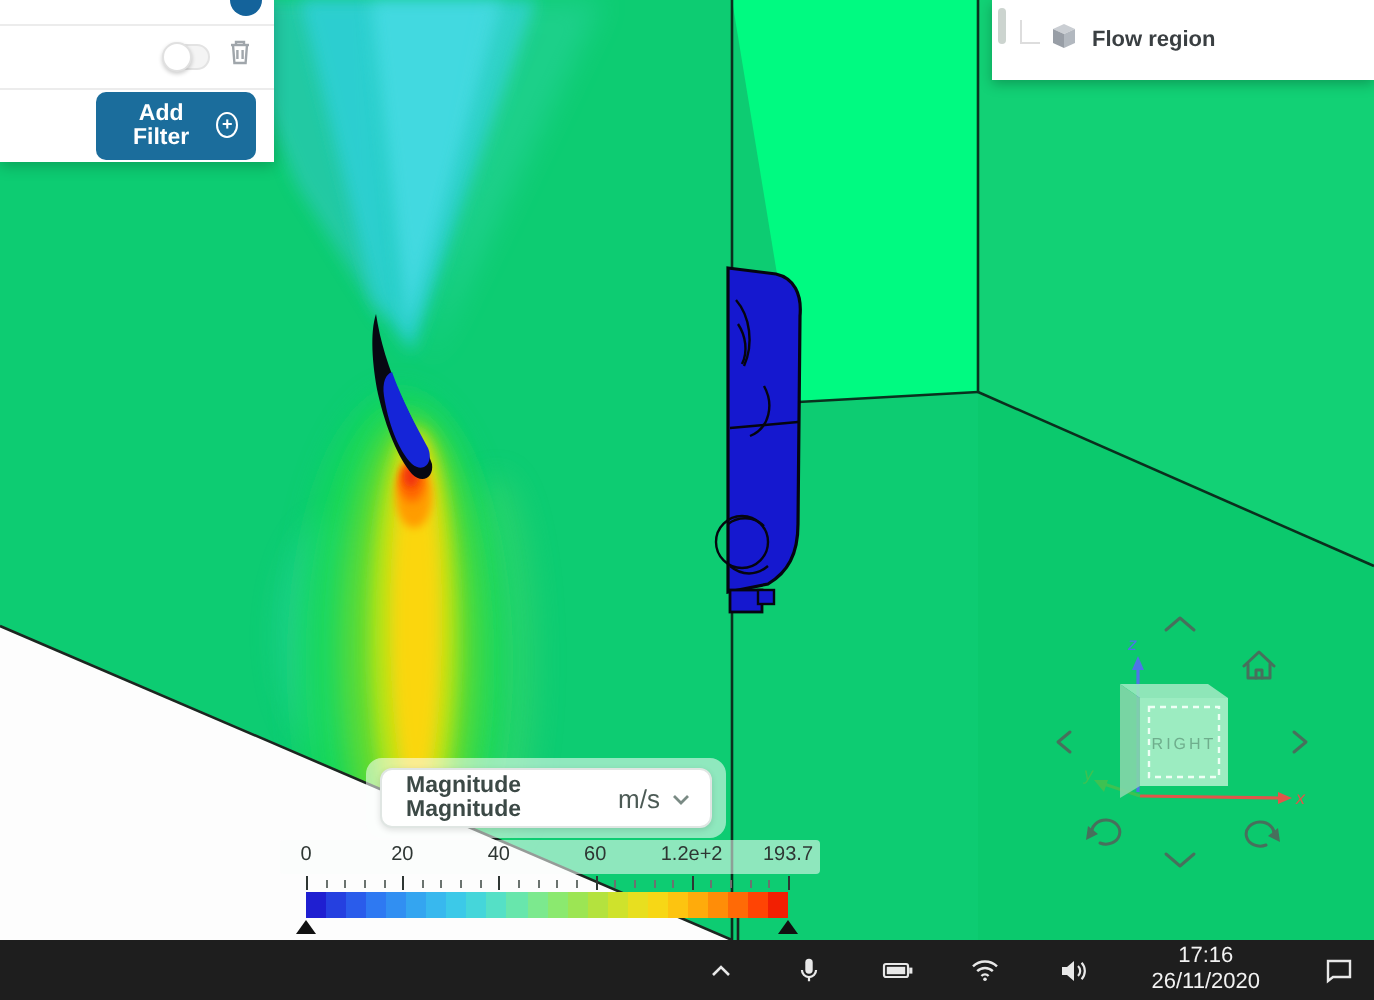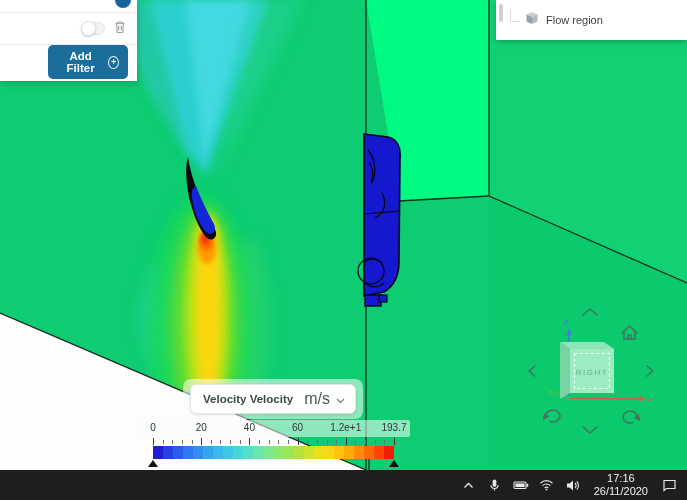--- a/index.html
+++ b/index.html
@@ -8,55 +8,55 @@
   .scene{position:absolute;left:0;top:0;}
 
   
   .filter-panel{position:absolute;left:0;top:0;width:137px;height:81px;background:#fff;
     box-shadow:0 2px 7px rgba(0,0,0,.22);}
   .fp-row1{height:13px;border-bottom:1px solid #ececec;position:relative;}
   .fp-badge{position:absolute;left:115px;top:-8px;width:16px;height:16px;border-radius:50%;background:#14639b;}
   .fp-row2{height:32px;border-bottom:1px solid #ececec;display:flex;align-items:center;justify-content:flex-end;gap:9px;padding-right:11px;}
   .toggle{width:23px;height:13px;border-radius:7px;background:#f4f4f4;border:1px solid #e3e3e3;position:relative;}
   .toggle .knob{position:absolute;left:-2px;top:-2px;width:15px;height:15px;border-radius:50%;background:#fff;border:1px solid #e0e0e0;box-shadow:0 1px 2px rgba(0,0,0,.2);}
-  .fp-row3{height:35px;display:flex;align-items:flex-start;justify-content:flex-end;padding-right:9px;margin-left:48px;}
+  .fp-row3{height:35px;display:flex;align-items:center;justify-content:flex-end;padding-right:9px;margin-left:48px;}
   .add-filter-btn{display:flex;align-items:center;gap:6px;background:#1b6d9c;color:#fff;
     border:none;border-radius:5px;padding:5px 9px 5px 11px;font-size:11.5px;font-weight:bold;cursor:pointer;}
   .plus-circle{width:13px;height:13px;border:1.3px solid #fff;border-radius:50%;display:flex;align-items:center;justify-content:center;font-size:9px;font-weight:bold;line-height:1;}
 
   
   .tree-panel{position:absolute;left:496px;top:0;width:191px;height:40px;background:#fff;
-    box-shadow:0 2px 6px rgba(0,0,0,.25);}
+    box-shadow:0 2px 6px rgba(0,0,0,.25);font-weight:bold;}
   .tree-scrollbar{position:absolute;left:3px;top:4px;width:4px;height:18px;border-radius:2px;background:#ccd4cf;}
   .tree-row{position:absolute;left:14px;top:8px;display:flex;align-items:center;height:24px;}
   .tree-guide{width:10px;height:12px;border-left:1px solid #ddd;border-bottom:1px solid #ddd;margin-right:5px;margin-top:-8px;}
   .tree-label{font-size:11px;color:#3a3f42;margin-left:7px;}
 
   
   .legend-dd-wrap{position:absolute;left:183px;top:379px;width:180px;height:40px;border-radius:8px;background:rgba(252,255,253,.55);}
   .legend-dd{position:absolute;left:190px;top:384px;width:166px;height:30px;background:#fff;border:1px solid #e0e6e3;border-radius:6px;
     box-shadow:0 1px 3px rgba(0,0,0,.12);display:flex;align-items:center;cursor:pointer;}
   .legend-dd .field{font-size:11.5px;font-weight:bold;color:#3c4946;padding-left:12px;flex:1;}
-  .legend-dd .unit{font-size:16px;color:#4c5a55;margin-right:6px;}
+  .legend-dd .unit{font-size:13px;color:#4c5a55;margin-right:6px;}
   .legend-dd .chev{margin-right:10px;color:#7a8a84;}
 
   
   .scale-wrap{position:absolute;left:140px;top:420px;width:270px;height:46px;}
   .scale-labels-bg{position:absolute;left:0;top:0;width:270px;height:17px;background:rgba(250,253,251,.55);border-radius:2px;}
   .scale-label{position:absolute;top:2px;transform:translateX(-50%);font-size:10px;color:#2e3633;}
   .scale-ticks{position:absolute;left:13px;top:18px;width:241px;height:8px;}
   .scale-ticks .tick{position:absolute;top:2px;width:1px;height:4px;background:#6b736f;}
   .scale-ticks .tick.major{top:0;height:7px;background:#2e3633;}
   .scale-bar{position:absolute;left:13px;top:26px;width:241px;height:13px;display:flex;}
   .scale-bar .seg{flex:1;height:100%;}
   .range-handle{position:absolute;top:40px;width:0;height:0;border-left:5px solid transparent;border-right:5px solid transparent;border-bottom:7px solid #111;transform:translateX(-50%);cursor:pointer;}
 
   
   .taskbar{position:absolute;left:0;top:470px;width:687px;height:30px;background:#1e1e1e;
-    display:flex;align-items:center;justify-content:flex-end;gap:2px;padding-right:6px;}
+    display:flex;align-items:center;justify-content:flex-end;gap:20px;padding-right:6px;}
   .tb-icon{width:24px;height:26px;display:flex;align-items:center;justify-content:center;cursor:pointer;}
   .tb-clock{color:#f2f2f2;font-size:11px;text-align:center;line-height:13px;padding:0 7px;cursor:pointer;}
 
   .navcube{position:absolute;left:518px;top:296px;cursor:pointer;}
 </style>
 </head>
 <body>
 
 <div class="screen">
 
@@ -216,36 +216,36 @@
           <polygon points="1.5,3.5 7,6 7,13 1.5,10.5" fill="#989ea6"></polygon>
           <polygon points="12.5,3.5 7,6 7,13 12.5,10.5" fill="#b2b8bf"></polygon>
         </svg>
       </span>
       <span class="tree-label">Flow region</span>
     </div>
   </div>
 
   <div class="legend-dd-wrap"></div>
   <div class="legend-dd">
-    <span class="field">Velocity Velocity</span>
+    <span class="field">Magnitude Magnitude</span>
     <span class="unit">m/s</span>
     <span class="chev">
       <svg width="9" height="6" viewBox="0 0 9 6" fill="none" stroke="#7a8a84" stroke-width="1.4">
           <polyline points="1,1 4.5,4.5 8,1"></polyline>
         </svg>
     </span>
   </div>
 
   <div class="scale-wrap">
     <div class="scale-labels-bg"></div>
     <span class="scale-label" style="left:13px">0</span>
     <span class="scale-label" style="left:61.2px">20</span>
     <span class="scale-label" style="left:109.4px">40</span>
     <span class="scale-label" style="left:157.6px">60</span>
-    <span class="scale-label" style="left:205.8px">1.2e+1</span>
+    <span class="scale-label" style="left:205.8px">1.2e+2</span>
     <span class="scale-label" style="left:254px">193.7</span>
     <div class="scale-ticks" id="scale-ticks">
         <div class="tick major" style="left: 0%;"></div>
         <div class="tick" style="left: 4%;"></div>
         <div class="tick" style="left: 8%;"></div>
         <div class="tick" style="left: 12%;"></div>
         <div class="tick" style="left: 16%;"></div>
         <div class="tick major" style="left: 20%;"></div>
         <div class="tick" style="left: 24%;"></div>
         <div class="tick" style="left: 28%;"></div>

